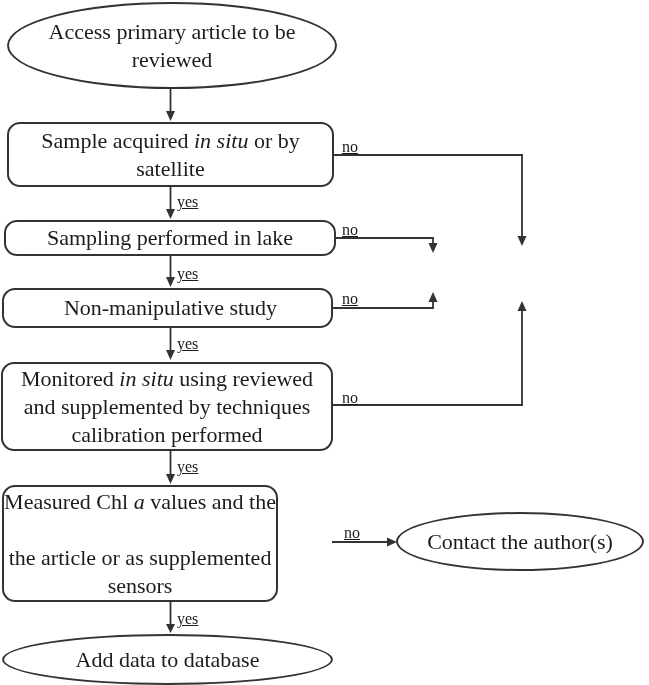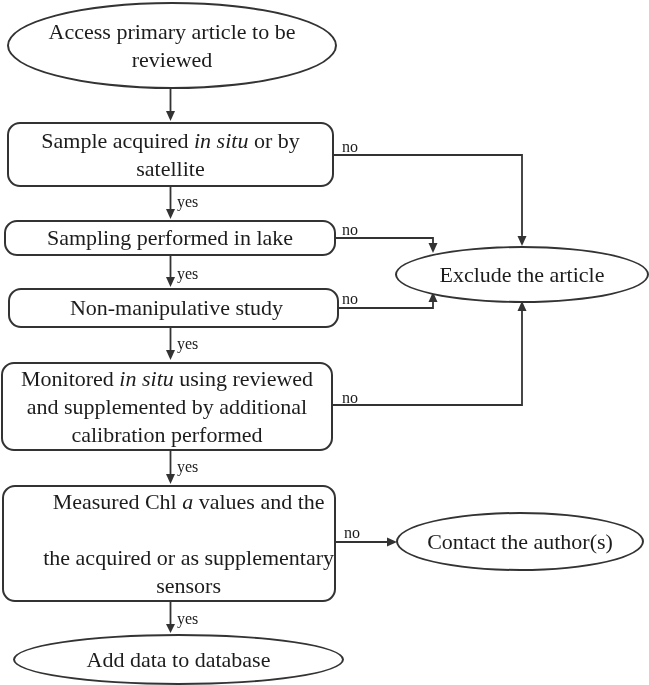--- a/index.html
+++ b/index.html
@@ -28,20 +28,21 @@
     display:flex;align-items:center;justify-content:center;
     text-align:center;
     font-size:22px;line-height:28px;
   }
   .box{border-radius:13px;}
   .ellipse{border-radius:50%;}
   .edge-label{
     position:absolute;
     font-size:16px;line-height:16px;
     color:var(--text);
+    text-decoration:underline;
   }
 </style>
 </head>
 <body>
 
 <div class="canvas">
 
   <svg class="connectors" width="649" height="685" viewBox="0 0 649 685">
 
     <g>
@@ -102,50 +103,47 @@
     <div>
       <span>Sample acquired </span><i>in situ</i><span> or by</span><br>
       <span>satellite</span>
     </div>
   </div>
 
   <div class="node box" style="left:4px;top:220px;width:332px;height:36px;">
     <div>Sampling performed in lake</div>
   </div>
 
-  <div class="node box" style="left:8px;top:288px;width:331px;height:40px;padding-left:6px;">
+  <div class="node box" style="left:2px;top:288px;width:331px;height:40px;padding-left:6px;">
     <div>Non-manipulative study</div>
   </div>
 
   <div class="node box" style="left:1px;top:362px;width:332px;height:89px;">
     <div>
       <span>Monitored </span><i>in situ</i><span> using reviewed</span><br>
-      <span>and supplemented by additional</span><br>
+      <span>and supplemented by techniques</span><br>
       <span>calibration performed</span>
     </div>
   </div>
 
-  <div class="node box" style="left:2px;top:485px;width:334px;height:117px;justify-content:flex-end;">
+  <div class="node box" style="left:2px;top:485px;width:276px;height:117px;justify-content:flex-end;">
     <div>
       <span>Measured Chl </span><i>a</i><span> values and the</span><br>
       <br>
-      <span>the acquired or as supplementary</span><br>
+      <span>the article or as supplemented</span><br>
       <span>sensors</span>
     </div>
   </div>
 
-  <div class="node ellipse" style="left:395px;top:246px;width:254px;height:57px;">
-    <div>Exclude the article</div>
-  </div>
 
   <div class="node ellipse" style="left:396px;top:512px;width:248px;height:59px;text-align:right;">
     <div>Contact the author(s)</div>
   </div>
 
-  <div class="node ellipse" style="left:13px;top:634px;width:331px;height:51px;text-align:center;">
+  <div class="node ellipse" style="left:2px;top:634px;width:331px;height:51px;text-align:center;">
     <div>Add data to database</div>
   </div>
 
   <div class="edge-label" style="left:177px;top:194px;">yes</div>
   <div class="edge-label" style="left:177px;top:266px;">yes</div>
   <div class="edge-label" style="left:177px;top:336px;">yes</div>
   <div class="edge-label" style="left:177px;top:459px;">yes</div>
   <div class="edge-label" style="left:177px;top:611px;">yes</div>
 
   <div class="edge-label" style="left:342px;top:139px;">no</div>

